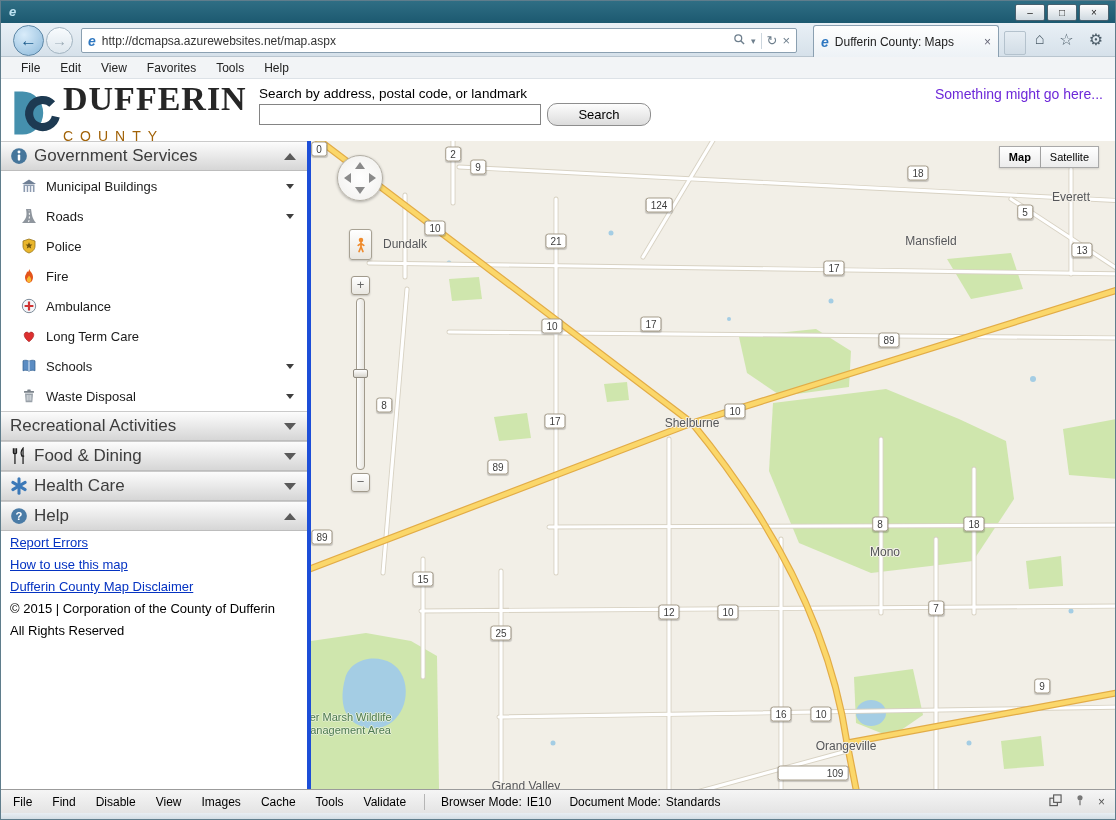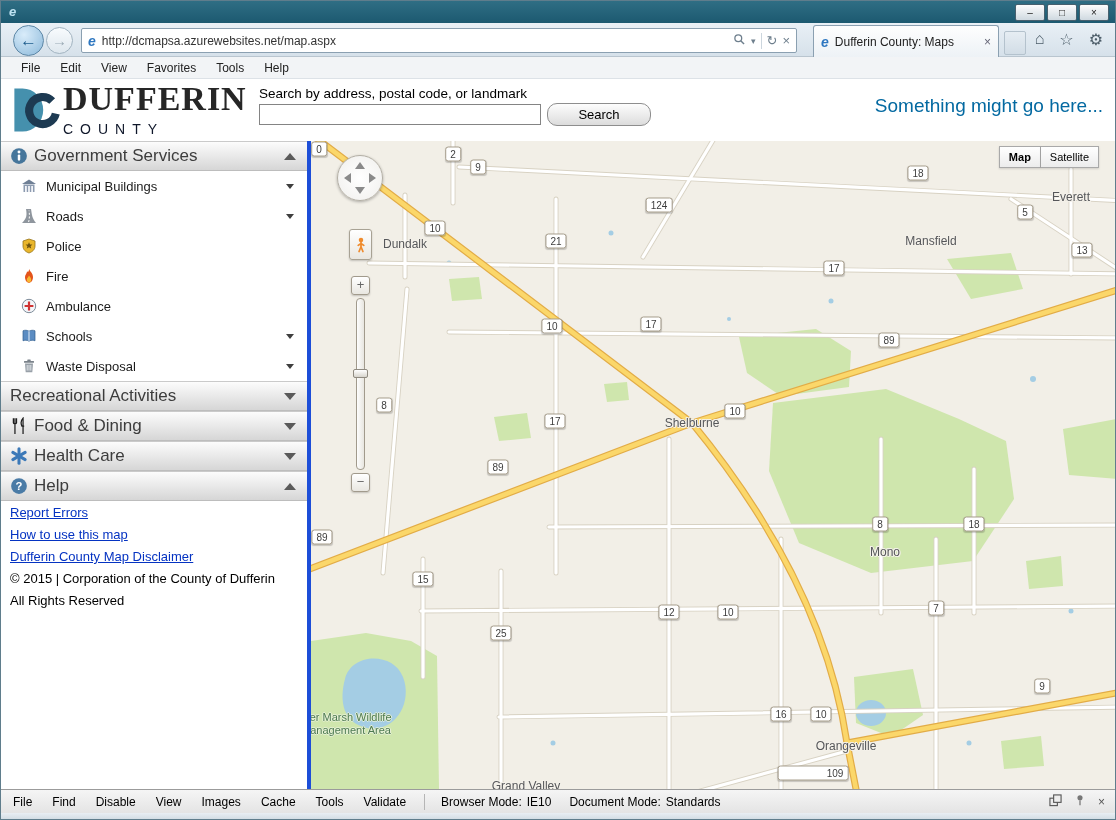--- a/index.html
+++ b/index.html
@@ -32,25 +32,25 @@
 
   
   .menubar{position:absolute;left:0;top:56px;width:100%;height:22px;background:#f2f4f6;border-bottom:1px solid #dde2e7;display:flex;align-items:center;padding-left:10px}
   .menu-item{font-size:12px;color:#222;padding:0 10px}
 
   
   .pagehead{position:absolute;left:0;top:78px;width:100%;height:62px;background:#fff}
   .logo{position:absolute;left:8px;top:3px;display:flex;align-items:center;}
   .logo-mark{width:54px;height:50px}
   .logo-title{font-family:"Liberation Serif",serif;font-size:34px;font-weight:600;letter-spacing:1px;color:#262626;line-height:34px}
-  .logo-sub{font-size:14px;letter-spacing:7px;color:#0f172a;margin-top:5px}
+  .logo-sub{font-size:14px;letter-spacing:7px;color:#a16207;margin-top:12px}
   .search-label{position:absolute;left:258px;top:7px;font-size:13.5px;color:#000}
   .search-input{position:absolute;left:258px;top:25px;width:282px;height:21px;border:1px solid #848484;font-size:12px;padding:0 4px;font-family:"Liberation Sans",sans-serif}
   .search-btn{position:absolute;left:546px;top:24px;width:104px;height:23px;background:linear-gradient(#fdfdfd,#dcdcdc);border:1px solid #8e8e8e;border-radius:10px;font-size:13px;color:#000;font-family:"Liberation Sans",sans-serif}
-  .head-note{position:absolute;right:12px;top:16px;font-size:19px;color:#0369a1}
+  .head-note{position:absolute;right:12px;top:7px;font-size:14px;color:#6d28d9}
 
   
   .main{position:absolute;left:0;top:140px;width:100%;height:648px;display:flex}
   .sidebar{width:310px;height:100%;border-right:4px solid #1d4ed8;background:#fff;overflow:hidden}
   .acc-header{height:30px;background:linear-gradient(#fcfcfc,#d6d6d6);border-top:1px solid #cacaca;border-bottom:1px solid #bdbdbd;display:flex;align-items:center;padding:0 9px;position:relative}
   .acc-icon{width:18px;height:18px;margin-right:6px;display:inline-block}
   .acc-icon svg{width:100%;height:100%}
   .acc-label{font-size:17px;color:#3d3d3d;white-space:nowrap}
   .acc-arrow{position:absolute;right:11px;width:0;height:0;border-left:6px solid transparent;border-right:6px solid transparent}
   .arrow-up{border-bottom:7px solid #5a5a5a}
@@ -221,20 +221,26 @@
                 <path d="M8,7.6 C9,9.2 10.2,9.8 10.2,11.7 C10.2,13.5 9.1,14.5 8,14.5 C6.9,14.5 5.8,13.5 5.8,11.7 C5.8,10.2 7.2,9.3 8,7.6 Z" fill="#f7b733"></path>
               </svg></span>
             <span class="item-label">Fire</span>
           </div>
           <div class="side-item">
             <span class="item-icon"><svg viewBox="0 0 16 16">
                 <circle cx="8" cy="8" r="6.7" fill="#f3f6f9" stroke="#7d8b99" stroke-width="1"></circle>
                 <path d="M6.9,3.6 h2.2 v3.3 h3.3 v2.2 h-3.3 v3.3 h-2.2 v-3.3 H3.6 v-2.2 h3.3 Z" fill="#cf3434"></path>
               </svg></span>
             <span class="item-label">Ambulance</span>
+          </div>
+          <div class="side-item">
+            <span class="item-icon"><svg viewBox="0 0 16 16">
+                <path d="M8,13.8 C2.4,9.6 2.2,5.4 4.9,4.3 C6.5,3.6 7.6,4.7 8,5.6 C8.4,4.7 9.5,3.6 11.1,4.3 C13.8,5.4 13.6,9.6 8,13.8 Z" fill="#dd2f2f" stroke="#9e1f1f" stroke-width="0.6"></path>
+              </svg></span>
+            <span class="item-label">Long Term Care</span>
           </div>
           <div class="side-item">
             <span class="item-icon"><svg viewBox="0 0 16 16">
                 <path d="M8,3.2 C6.2,2 3.6,2 2,2.8 V12.8 C3.6,12 6.2,12 8,13.2 C9.8,12 12.4,12 14,12.8 V2.8 C12.4,2 9.8,2 8,3.2 Z" fill="#5b8cc2" stroke="#2f5d8e" stroke-width="0.7"></path>
                 <path d="M8,3.2 V13.2" stroke="#e8f0fa" stroke-width="1"></path>
               </svg></span>
             <span class="item-label">Schools</span>
             <span class="item-dd"></span>
           </div>
           <div class="side-item">

